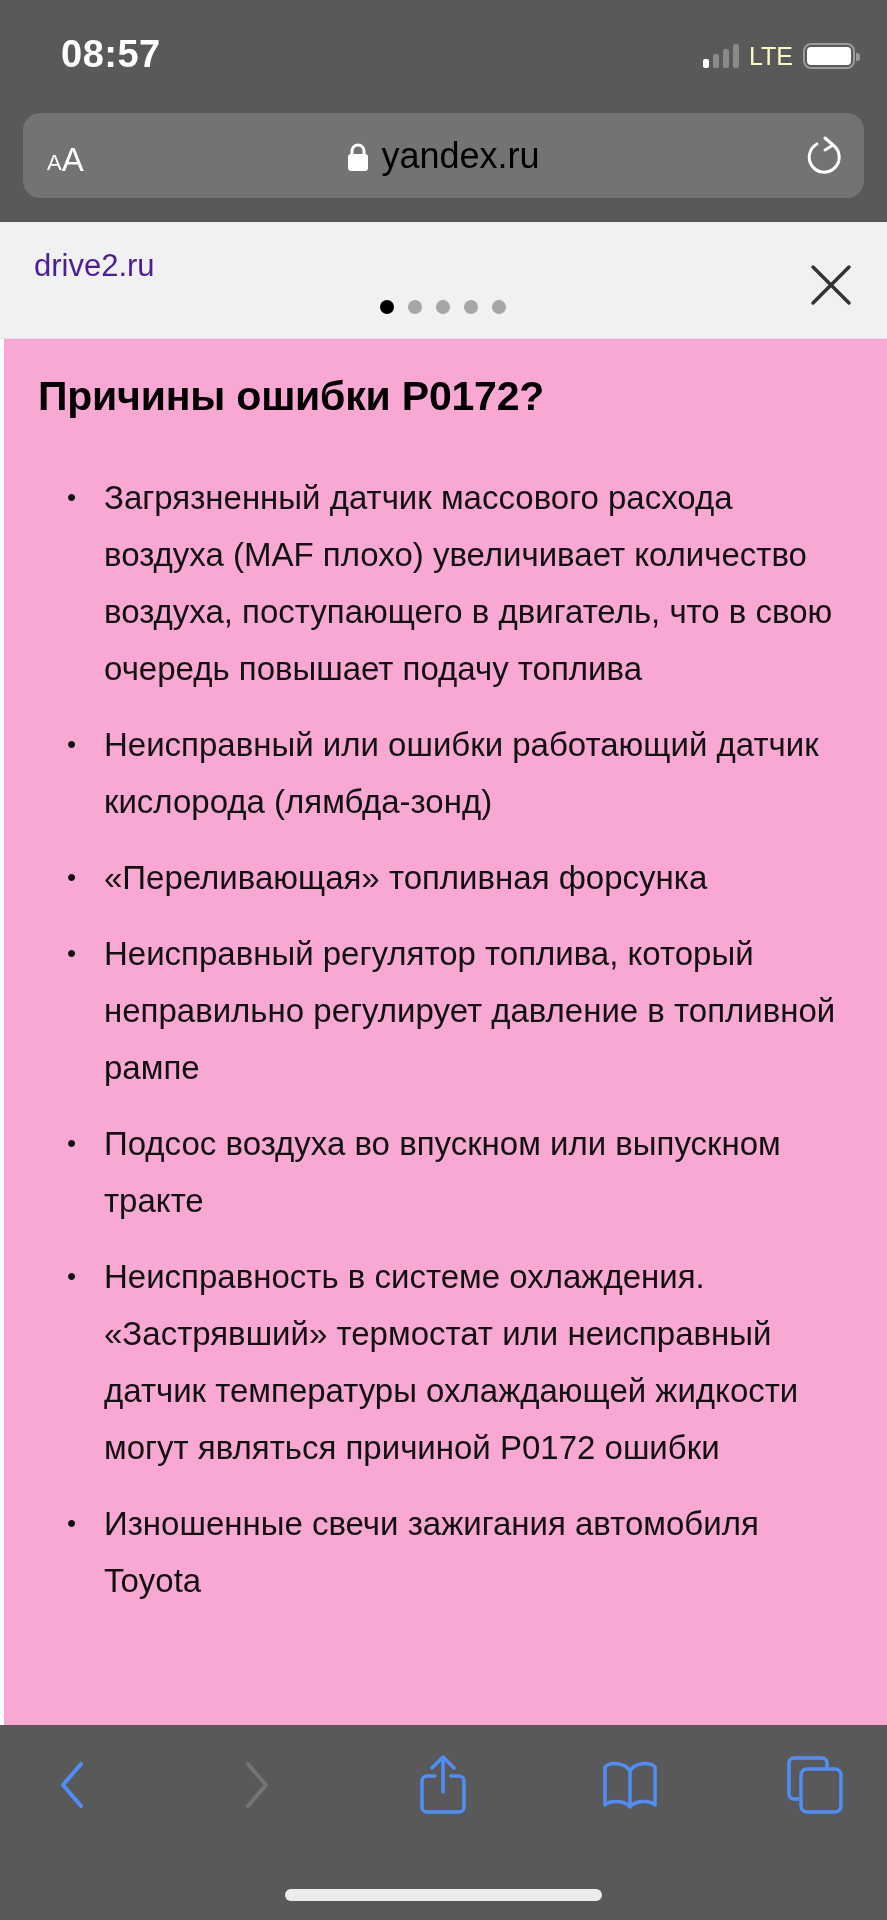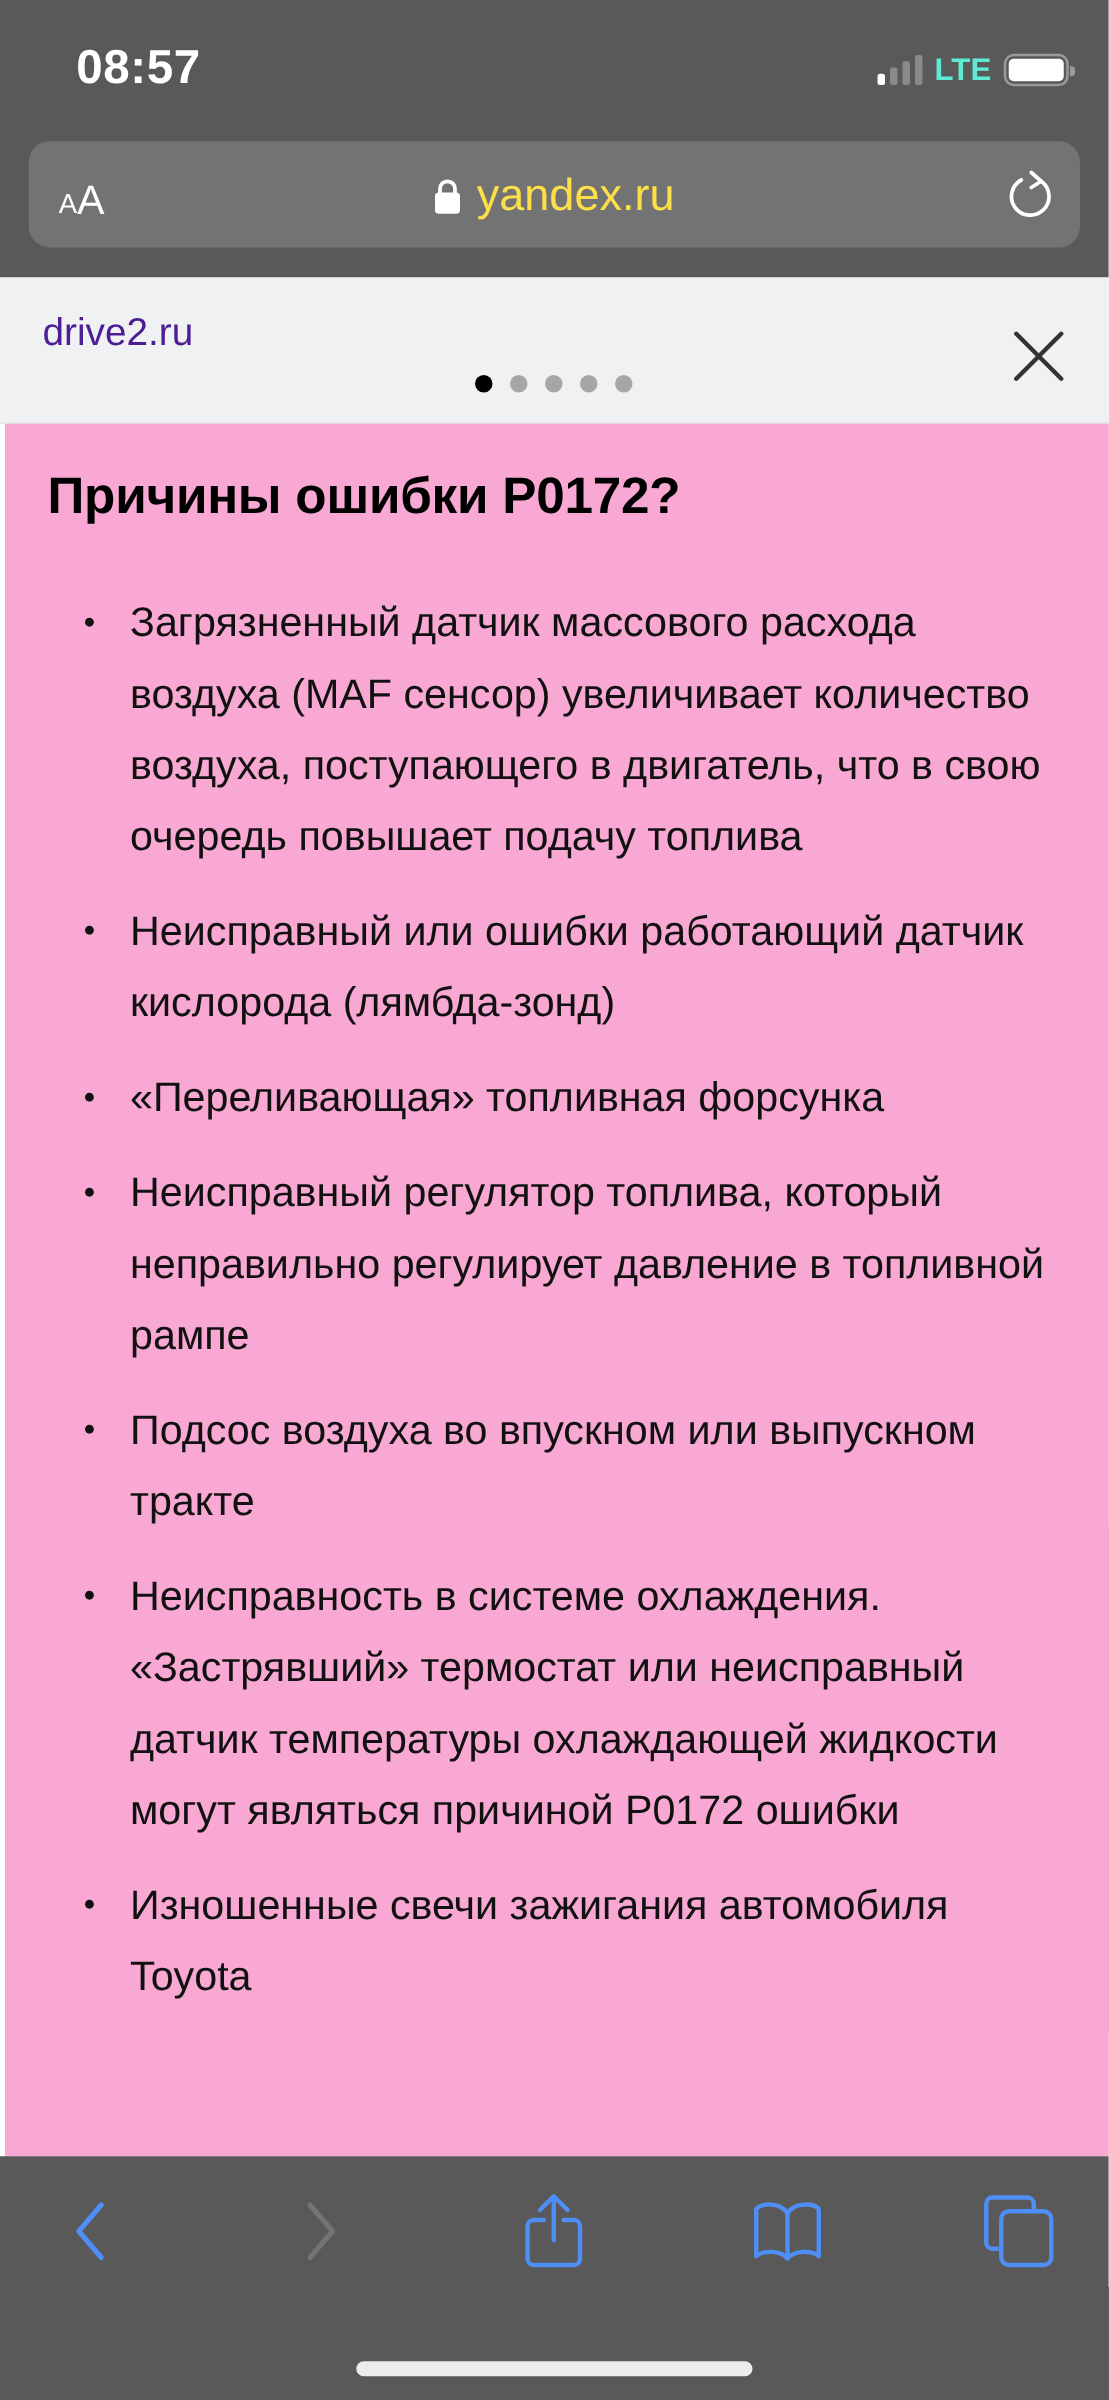--- a/index.html
+++ b/index.html
@@ -6,32 +6,32 @@
   html, body { width: 887px; height: 1920px; overflow: hidden; background: #ffffff; }
   body { position: relative; font-family: "Liberation Sans", sans-serif; color: #000; }
 
   
   .top-chrome { position: absolute; left: 0; top: 0; width: 887px; height: 222px; background: #595959; }
   .status-time { position: absolute; left: 61px; top: 34px; font-size: 38px; font-weight: bold; color: #fff; line-height: 40px; letter-spacing: 0.5px; }
   .status-right { position: absolute; right: 32px; top: 40px; height: 32px; display: flex; align-items: center; gap: 10px; }
   .signal { display: flex; align-items: flex-end; gap: 4px; height: 24px; }
   .signal span { display: block; width: 6px; border-radius: 2px; background: #8a8a8a; }
   .signal span.on { background: #ffffff; }
-  .lte { color: #5eead4; font-size: 25px; font-weight: bold; line-height: 28px; text-align: right; }
+  .lte { color: #fef9c3; font-size: 25px; font-weight: normal; line-height: 28px; text-align: right; }
   .battery { position: relative; width: 52px; height: 26px; border: 2.5px solid #9a9a9a; border-radius: 8px; padding: 2px; }
   .battery::after { content: ""; position: absolute; right: -7px; top: 8px; width: 4px; height: 8px; background: #9a9a9a; border-radius: 0 3px 3px 0; }
   .battery-fill { width: 100%; height: 100%; background: #fff; border-radius: 4px; }
 
   .url-bar { position: absolute; left: 23px; top: 113px; width: 841px; height: 85px; background: #737373; border-radius: 17px; }
   .aa-button { position: absolute; left: 24px; top: 18px; height: 50px; display: flex; align-items: flex-end; color: #fff; cursor: pointer; }
   .aa-small { font-size: 22px; line-height: 36px; }
   .aa-big { font-size: 33px; line-height: 42px; }
   .url-center { position: absolute; left: 0; right: 0; top: 0; height: 85px; display: flex; justify-content: center; align-items: center; gap: 12px; }
   .lock-icon { width: 22px; height: 30px; position: relative; margin-top: 2px; }
-  .url-text { color: #fde047; font-size: 36px; line-height: 42px; }
+  .url-text { color: #000000; font-size: 36px; line-height: 42px; }
   .reload-icon { position: absolute; right: 18px; top: 22px; width: 42px; height: 42px; cursor: pointer; }
 
   
   .source-strip { position: absolute; left: 0; top: 222px; width: 887px; height: 117px; background: #f0f1f3; border-bottom: 1px solid #e2e2e4; overflow: hidden; }
   .source-tabs { position: absolute; left: 34px; top: 22px; width: 735px; height: 44px; display: flex; gap: 58px; white-space: nowrap; overflow: hidden;
                  -webkit-mask-image: linear-gradient(to right, #000 88%, transparent 100%); mask-image: linear-gradient(to right, #000 88%, transparent 100%); }
   .source-tab { font-size: 31px; line-height: 44px; color: #4c1d95; cursor: pointer; }
   .source-tab.active { color: #2a2a2a; }
   .page-dots { position: absolute; left: 380px; top: 78px; display: flex; gap: 14px; }
   .page-dots span { width: 14px; height: 14px; border-radius: 50%; background: #a6a6a6; display: block; }
@@ -102,21 +102,21 @@
   <svg class="close-button" viewBox="0 0 50 50">
     <path d="M7 7 L43 43 M43 7 L7 43" stroke="#333" stroke-width="3.5" stroke-linecap="round"></path>
   </svg>
 </div>
 
 <div class="content">
   <h1 class="article-title">Причины ошибки P0172?</h1>
   <ul class="cause-list">
     <li class="cause-item">
       <span class="bullet">•</span>
-      <span>Загрязненный датчик массового расхода воздуха (MAF сенсор) увеличивает количество воздуха, поступающего в двигатель, что в свою очередь повышает подачу топлива</span>
+      <span>Загрязненный датчик массового расхода воздуха (MAF плохо) увеличивает количество воздуха, поступающего в двигатель, что в свою очередь повышает подачу топлива</span>
     </li>
     <li class="cause-item">
       <span class="bullet">•</span>
       <span>Неисправный или ошибки работающий датчик кислорода (лямбда-зонд)</span>
     </li>
     <li class="cause-item">
       <span class="bullet">•</span>
       <span>«Переливающая» топливная форсунка</span>
     </li>
     <li class="cause-item">

